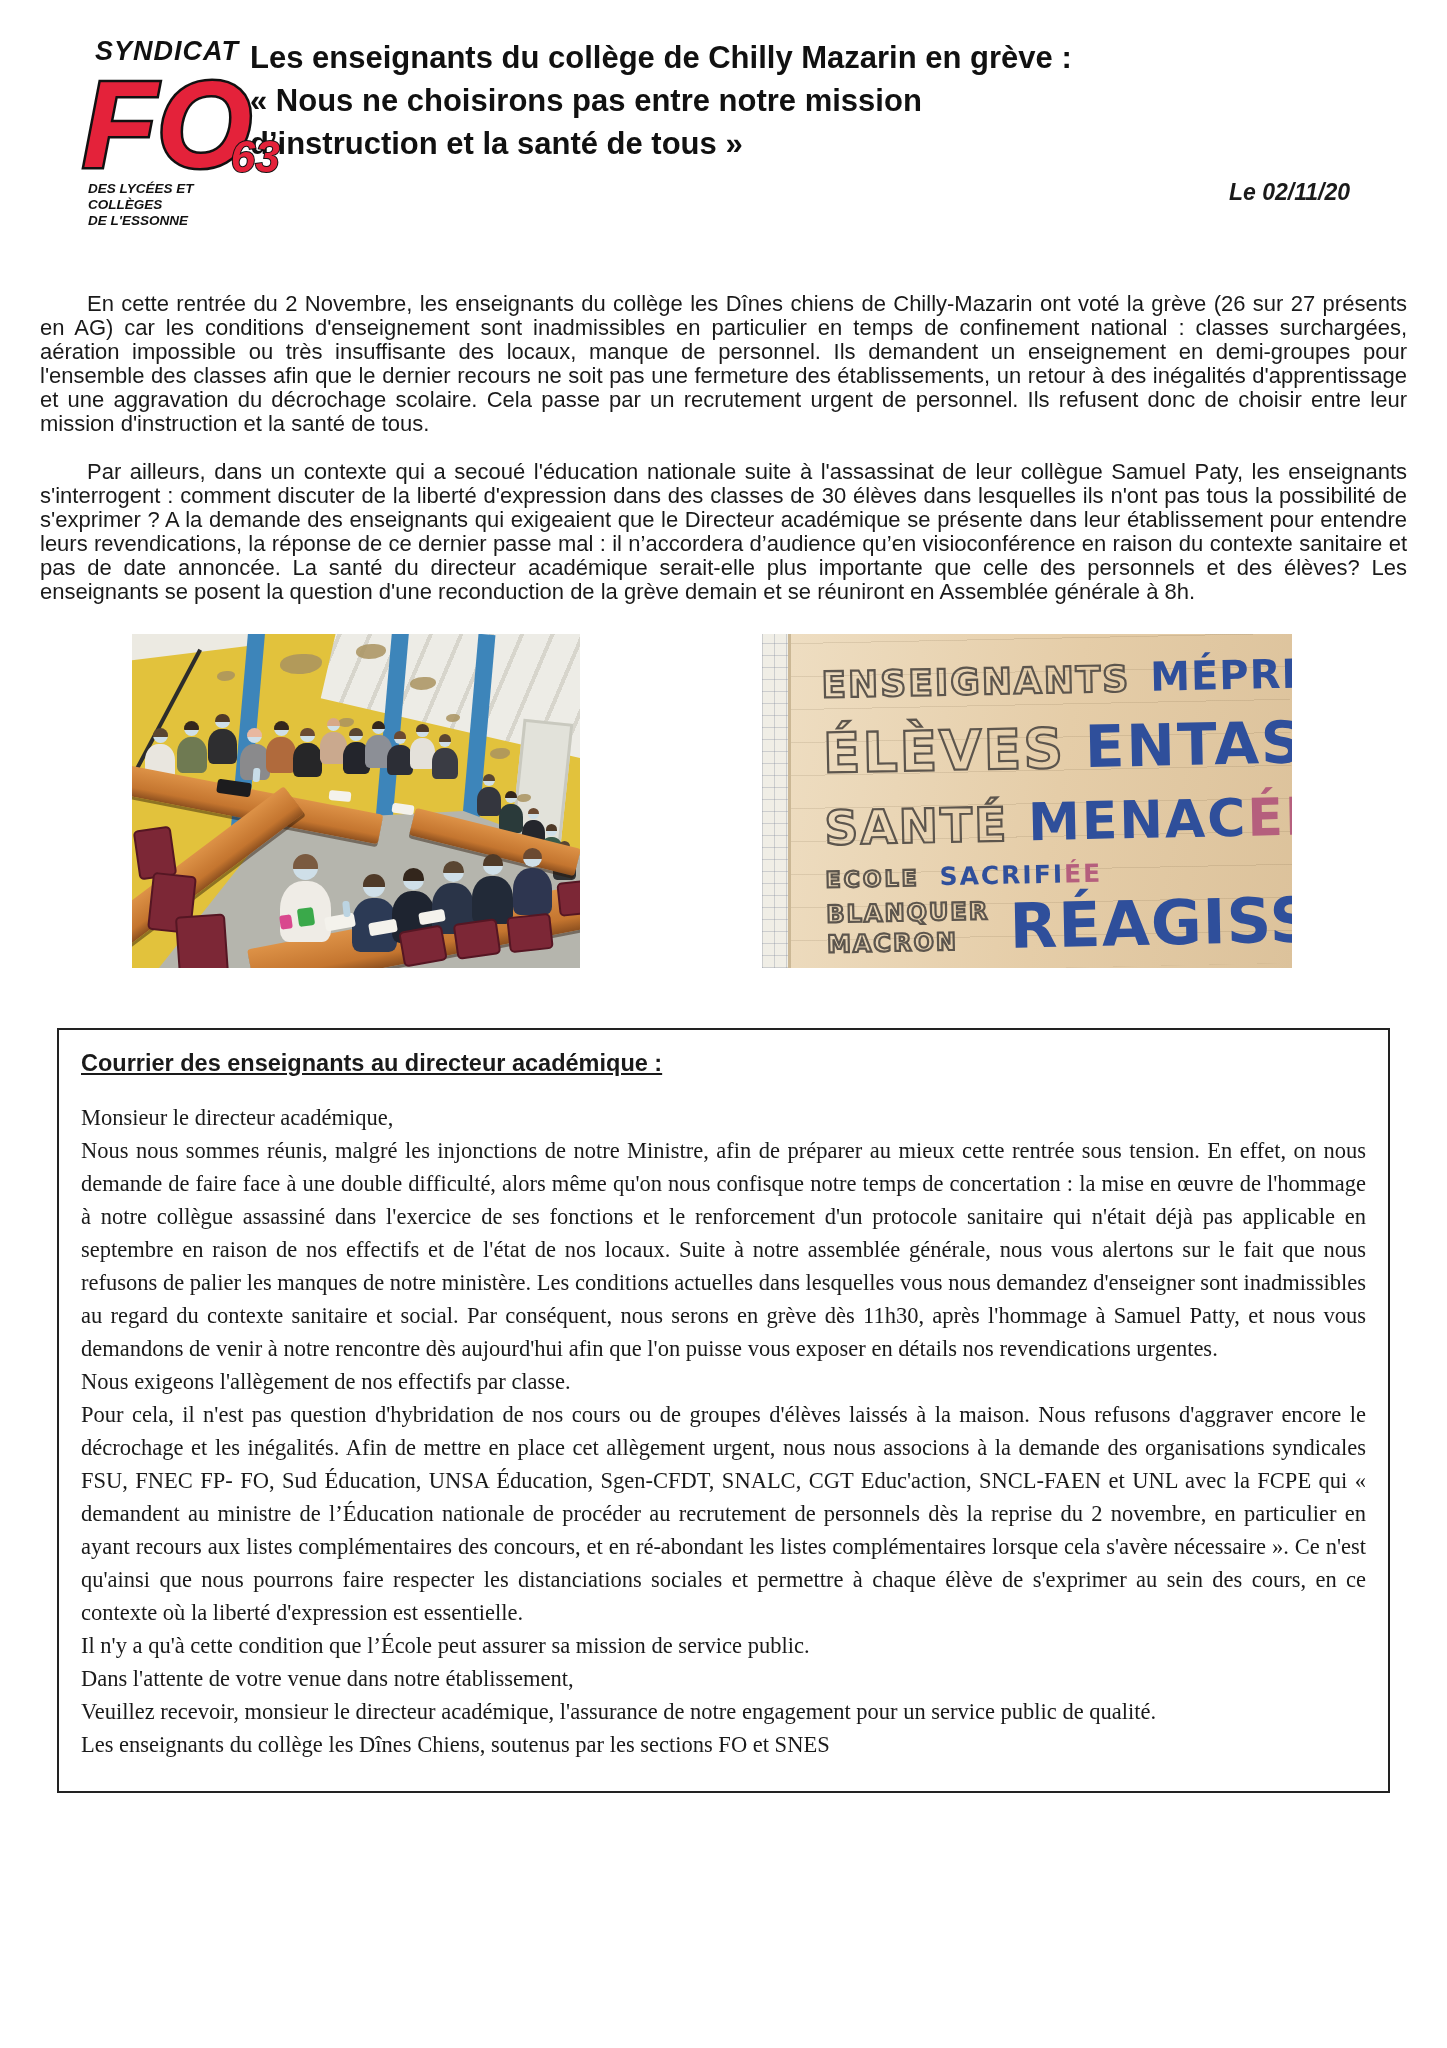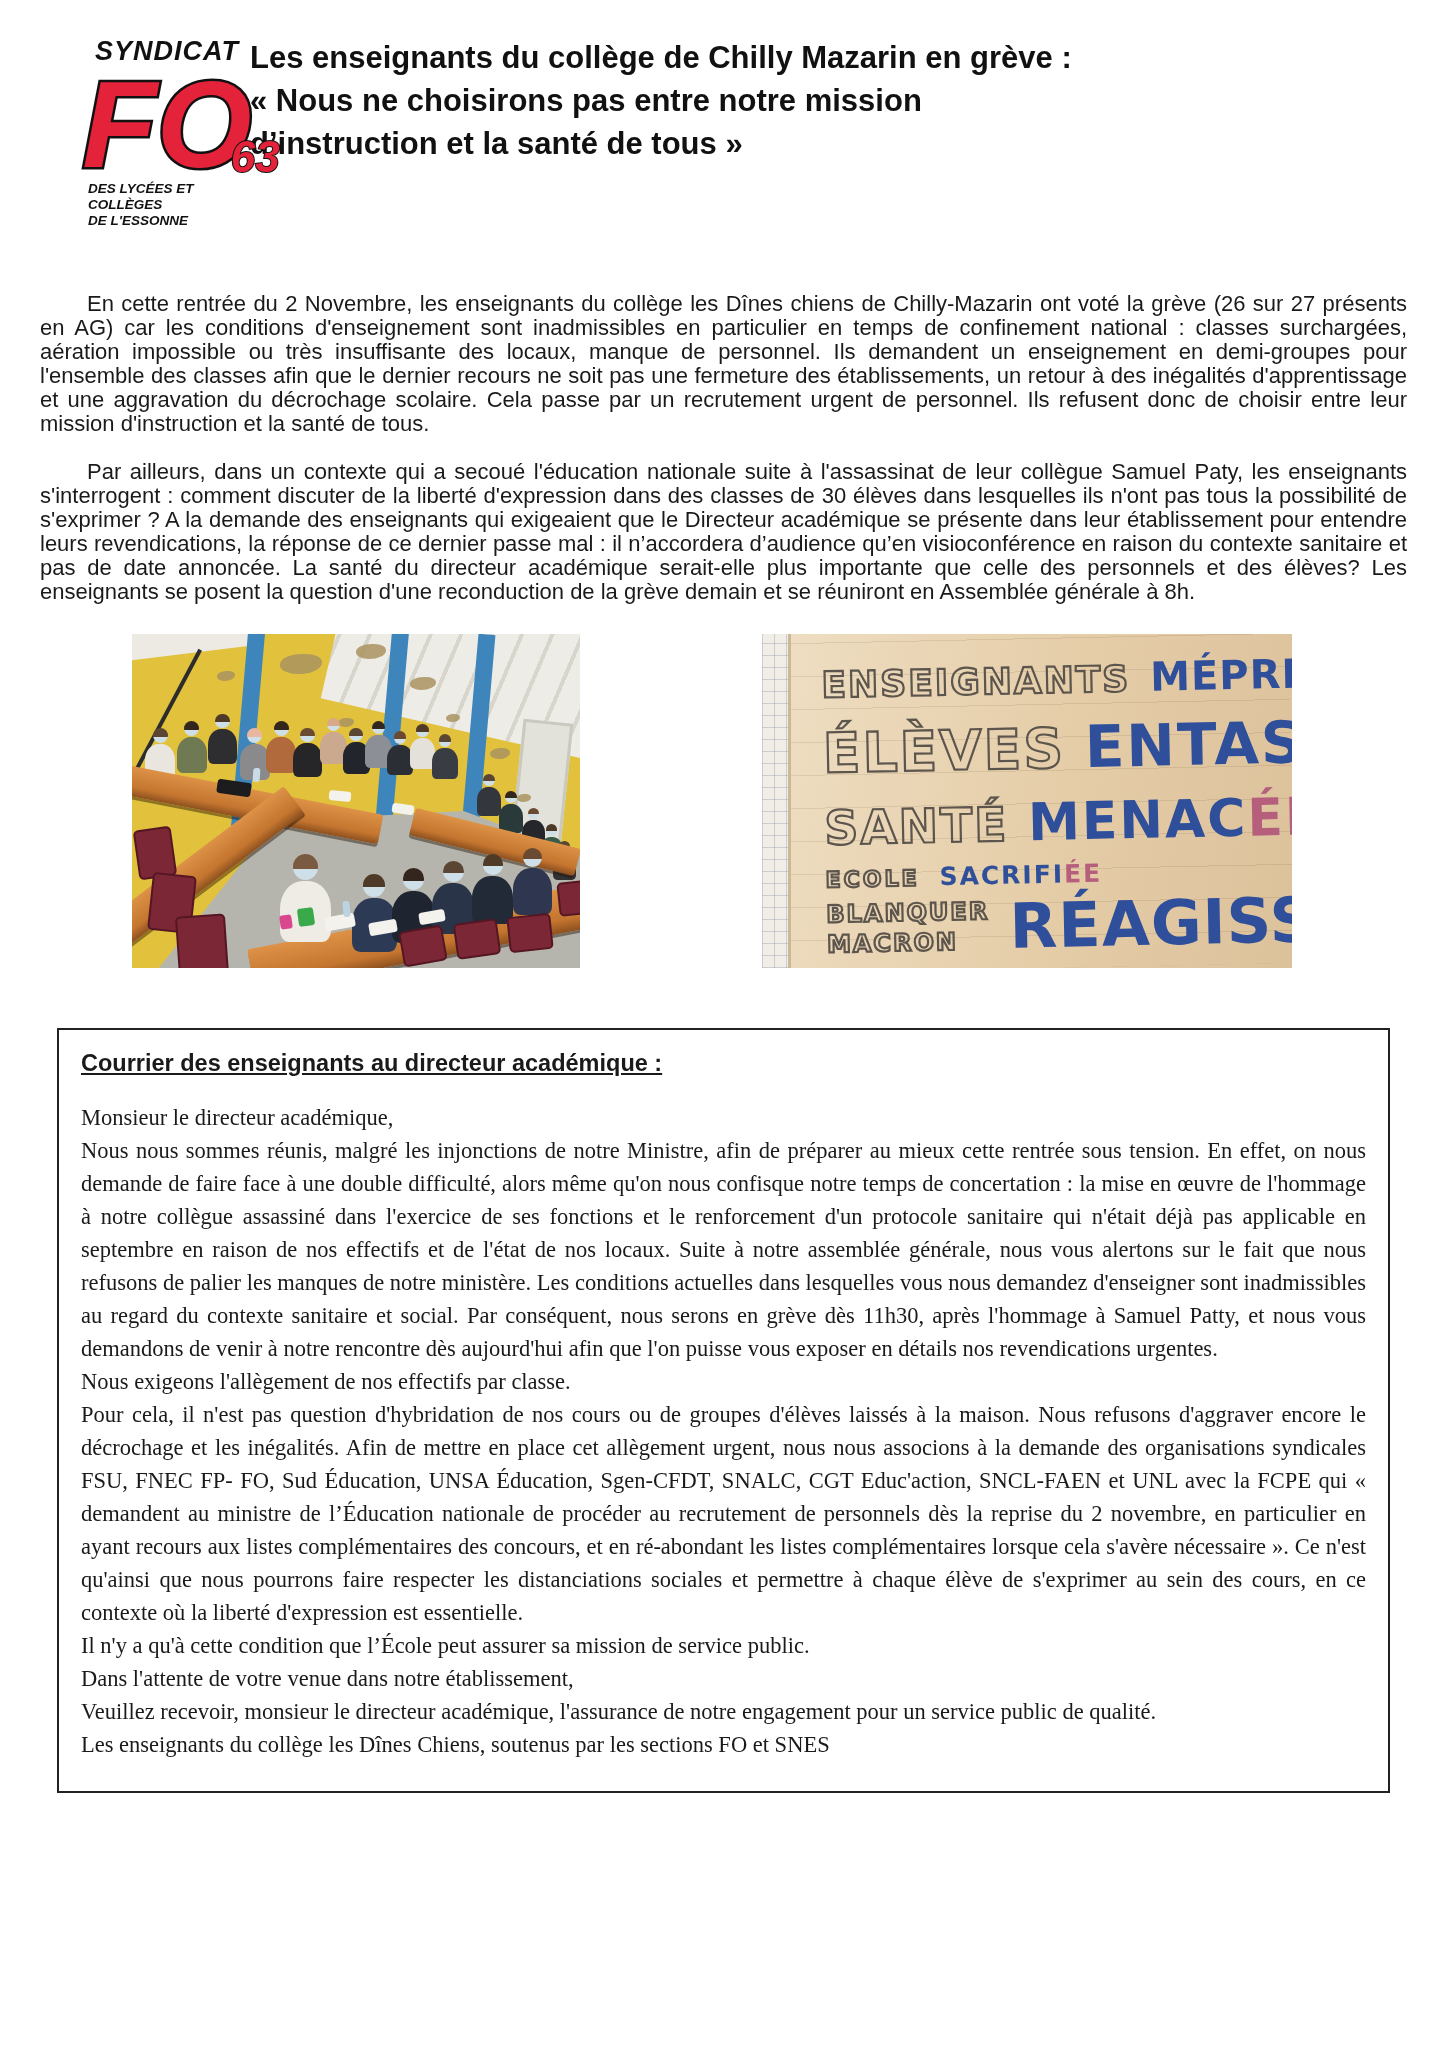--- a/index.html
+++ b/index.html
@@ -81,20 +81,21 @@
     <div class="logo-fo"><span>FO</span><span class="logo-91">63</span></div>
     <div class="logo-sub">
       <div>DES LYCÉES ET COLLÈGES</div>
       <div>DE L'ESSONNE</div>
     </div>
   </div>
   <div class="title">
     <div>Les enseignants du collège de Chilly Mazarin en grève :</div>
     <div>« Nous ne choisirons pas entre notre mission d’instruction et la santé de tous »</div>
   </div>
+  <div class="date">Le 02/11/20</div>
 </div>
 
 <div class="article">
   <p>En cette rentrée du 2 Novembre, les enseignants du collège les Dînes chiens de Chilly-Mazarin ont voté la grève (26 sur 27 présents en AG) car les conditions d'enseignement sont inadmissibles en particulier en temps de confinement national : classes surchargées, aération impossible ou très insuffisante des locaux, manque de personnel. Ils demandent un enseignement en demi-groupes pour l'ensemble des classes afin que le dernier recours ne soit pas une fermeture des établissements, un retour à des inégalités d'apprentissage et une aggravation du décrochage scolaire. Cela passe par un recrutement urgent de personnel. Ils refusent donc de choisir entre leur mission d'instruction et la santé de tous.</p>
   <p>Par ailleurs, dans un contexte qui a secoué l'éducation nationale suite à l'assassinat de leur collègue Samuel Paty, les enseignants s'interrogent : comment discuter de la liberté d'expression dans des classes de 30 élèves dans lesquelles ils n'ont pas tous la possibilité de s'exprimer ? A la demande des enseignants qui exigeaient que le Directeur académique se présente dans leur établissement pour entendre leurs revendications, la réponse de ce dernier passe mal : il n’accordera d’audience qu’en visioconférence en raison du contexte sanitaire et pas de date annoncée. La santé du directeur académique serait-elle plus importante que celle des personnels et des élèves? Les enseignants se posent la question d'une reconduction de la grève demain et se réuniront en Assemblée générale à 8h.</p>
 </div>
 
 <div class="photos">
 
   <div class="photo meeting">

